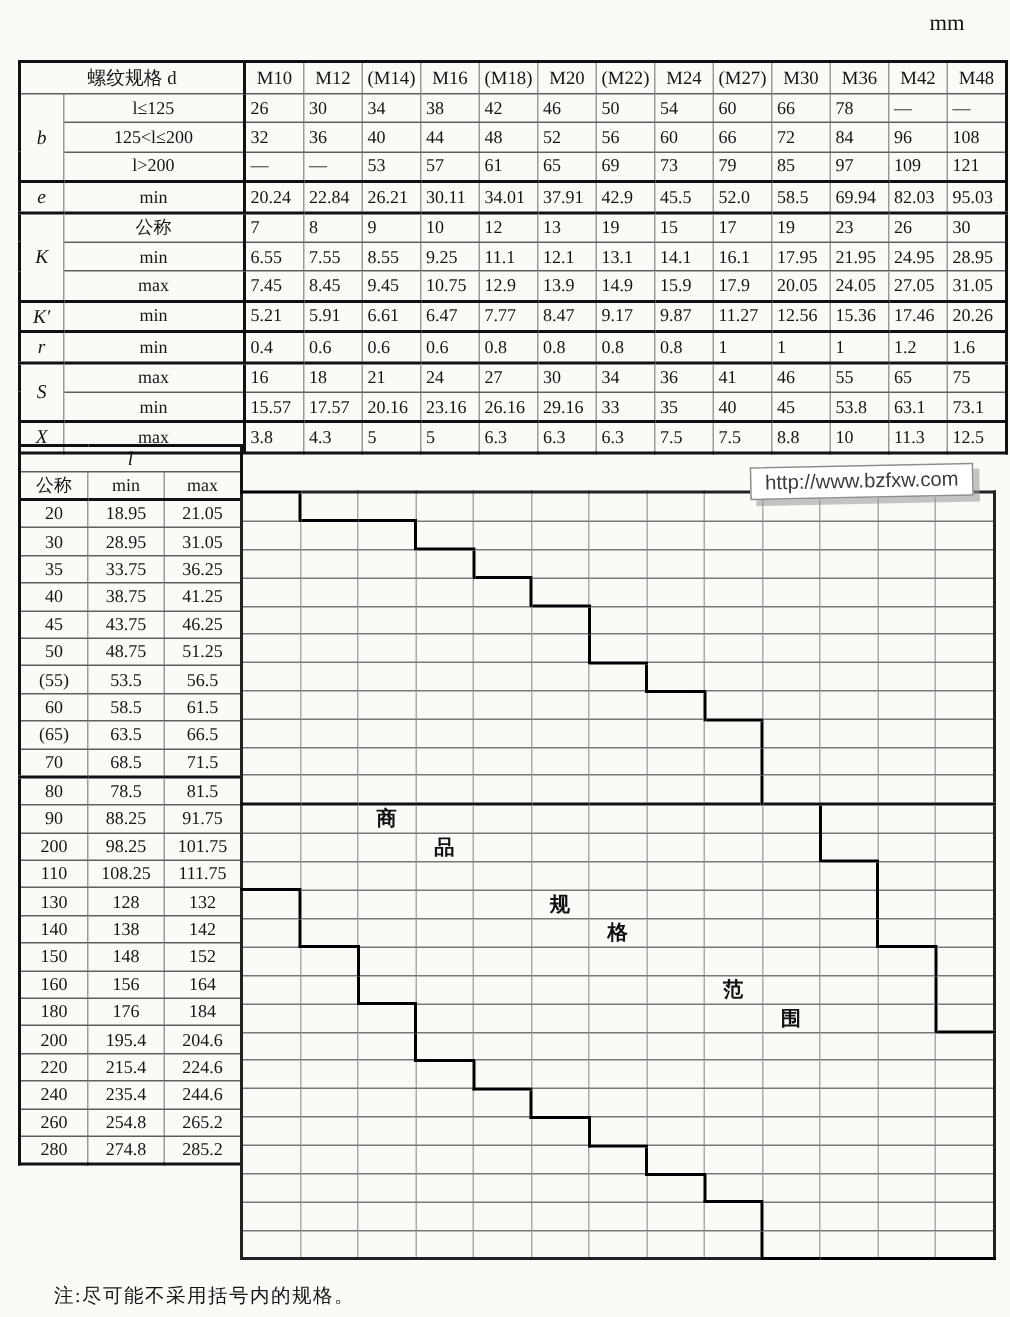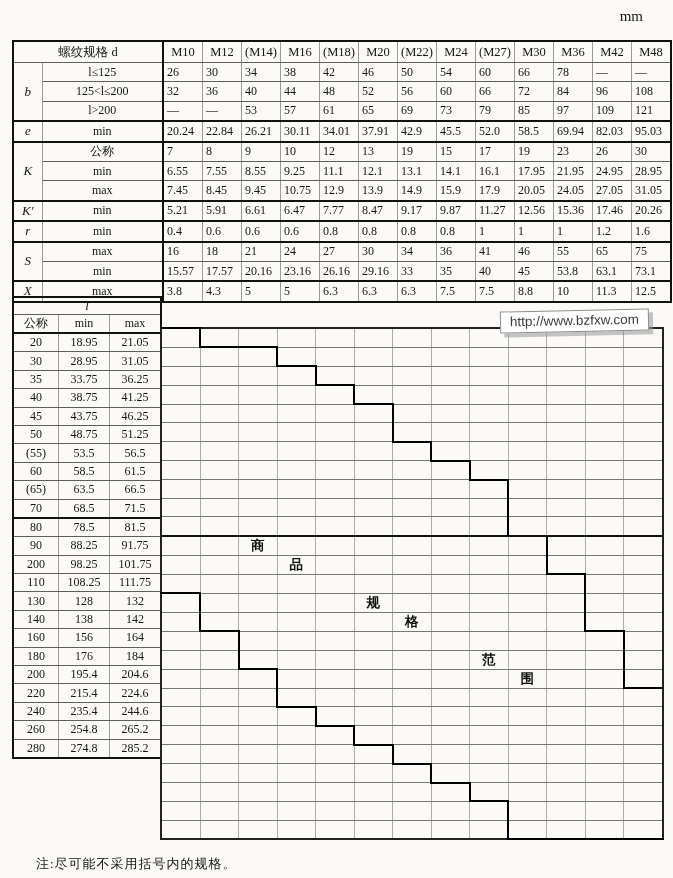--- a/index.html
+++ b/index.html
@@ -364,20 +364,25 @@
         <td>130</td>
         <td>128</td>
         <td>132</td>
       </tr>
       <tr>
         <td>140</td>
         <td>138</td>
         <td>142</td>
       </tr>
       <tr>
+        <td>150</td>
+        <td>148</td>
+        <td>152</td>
+      </tr>
+      <tr>
         <td>160</td>
         <td>156</td>
         <td>164</td>
       </tr>
       <tr>
         <td>180</td>
         <td>176</td>
         <td>184</td>
       </tr>
       <tr>

